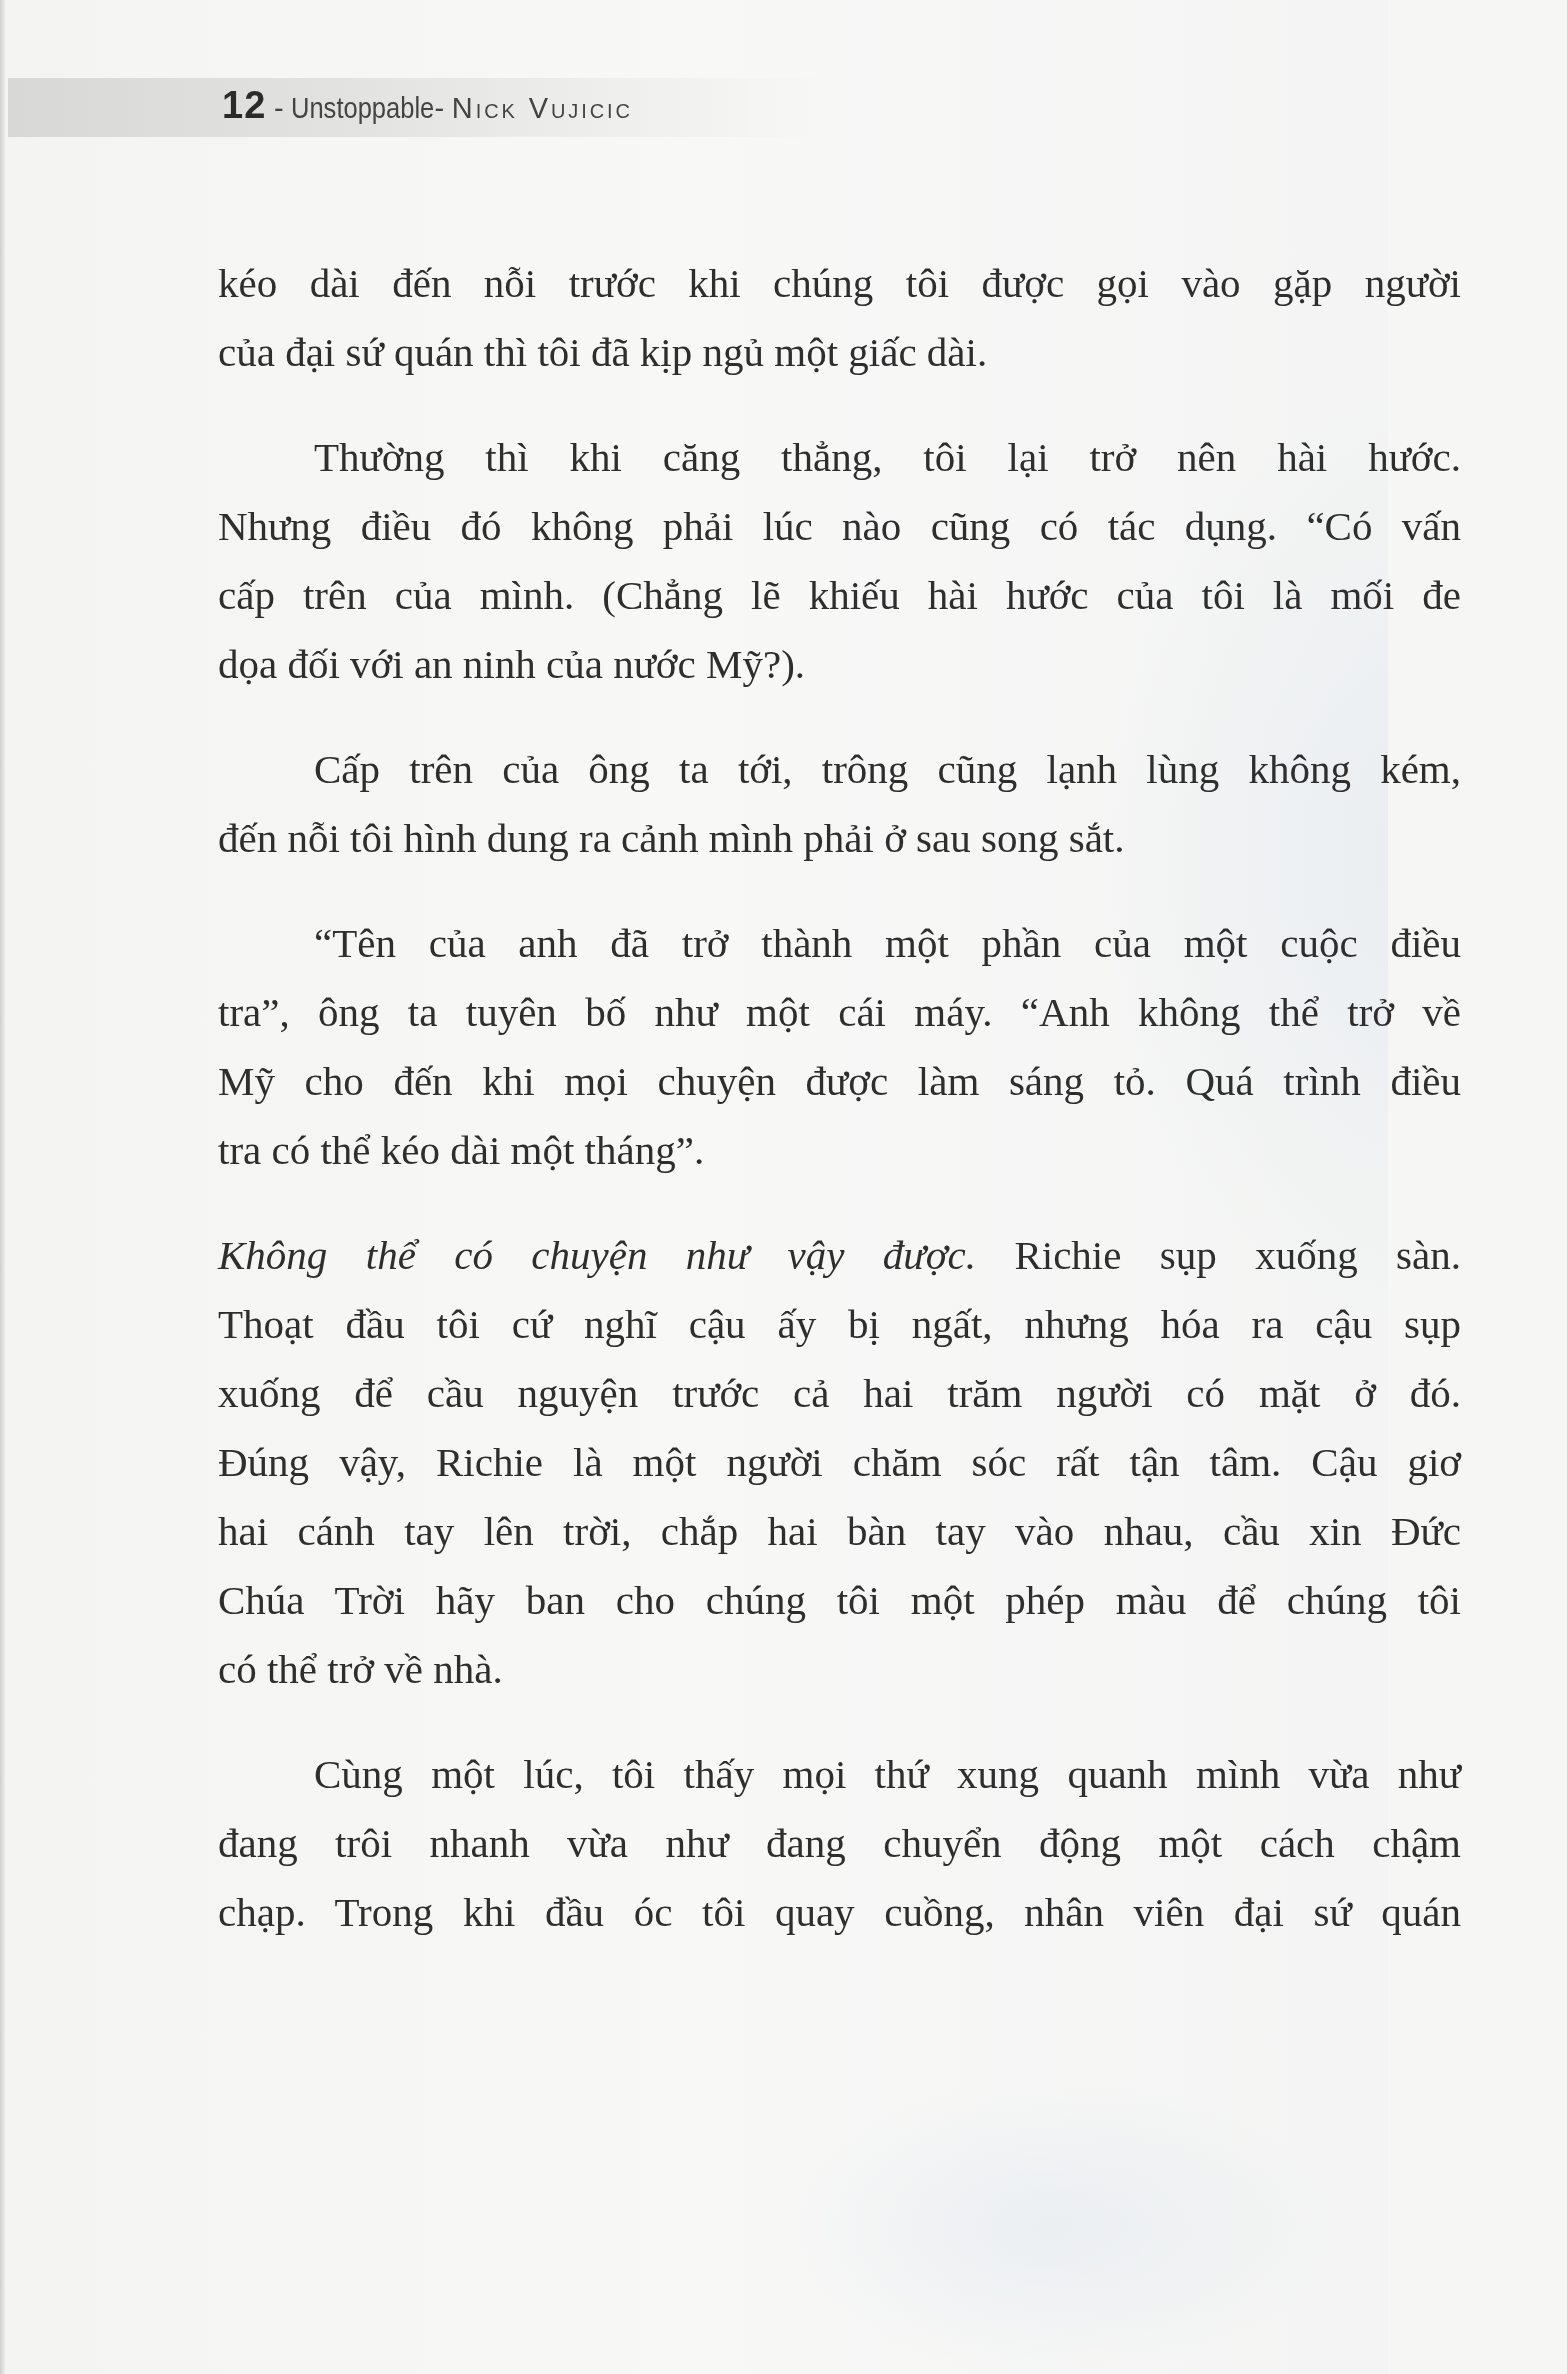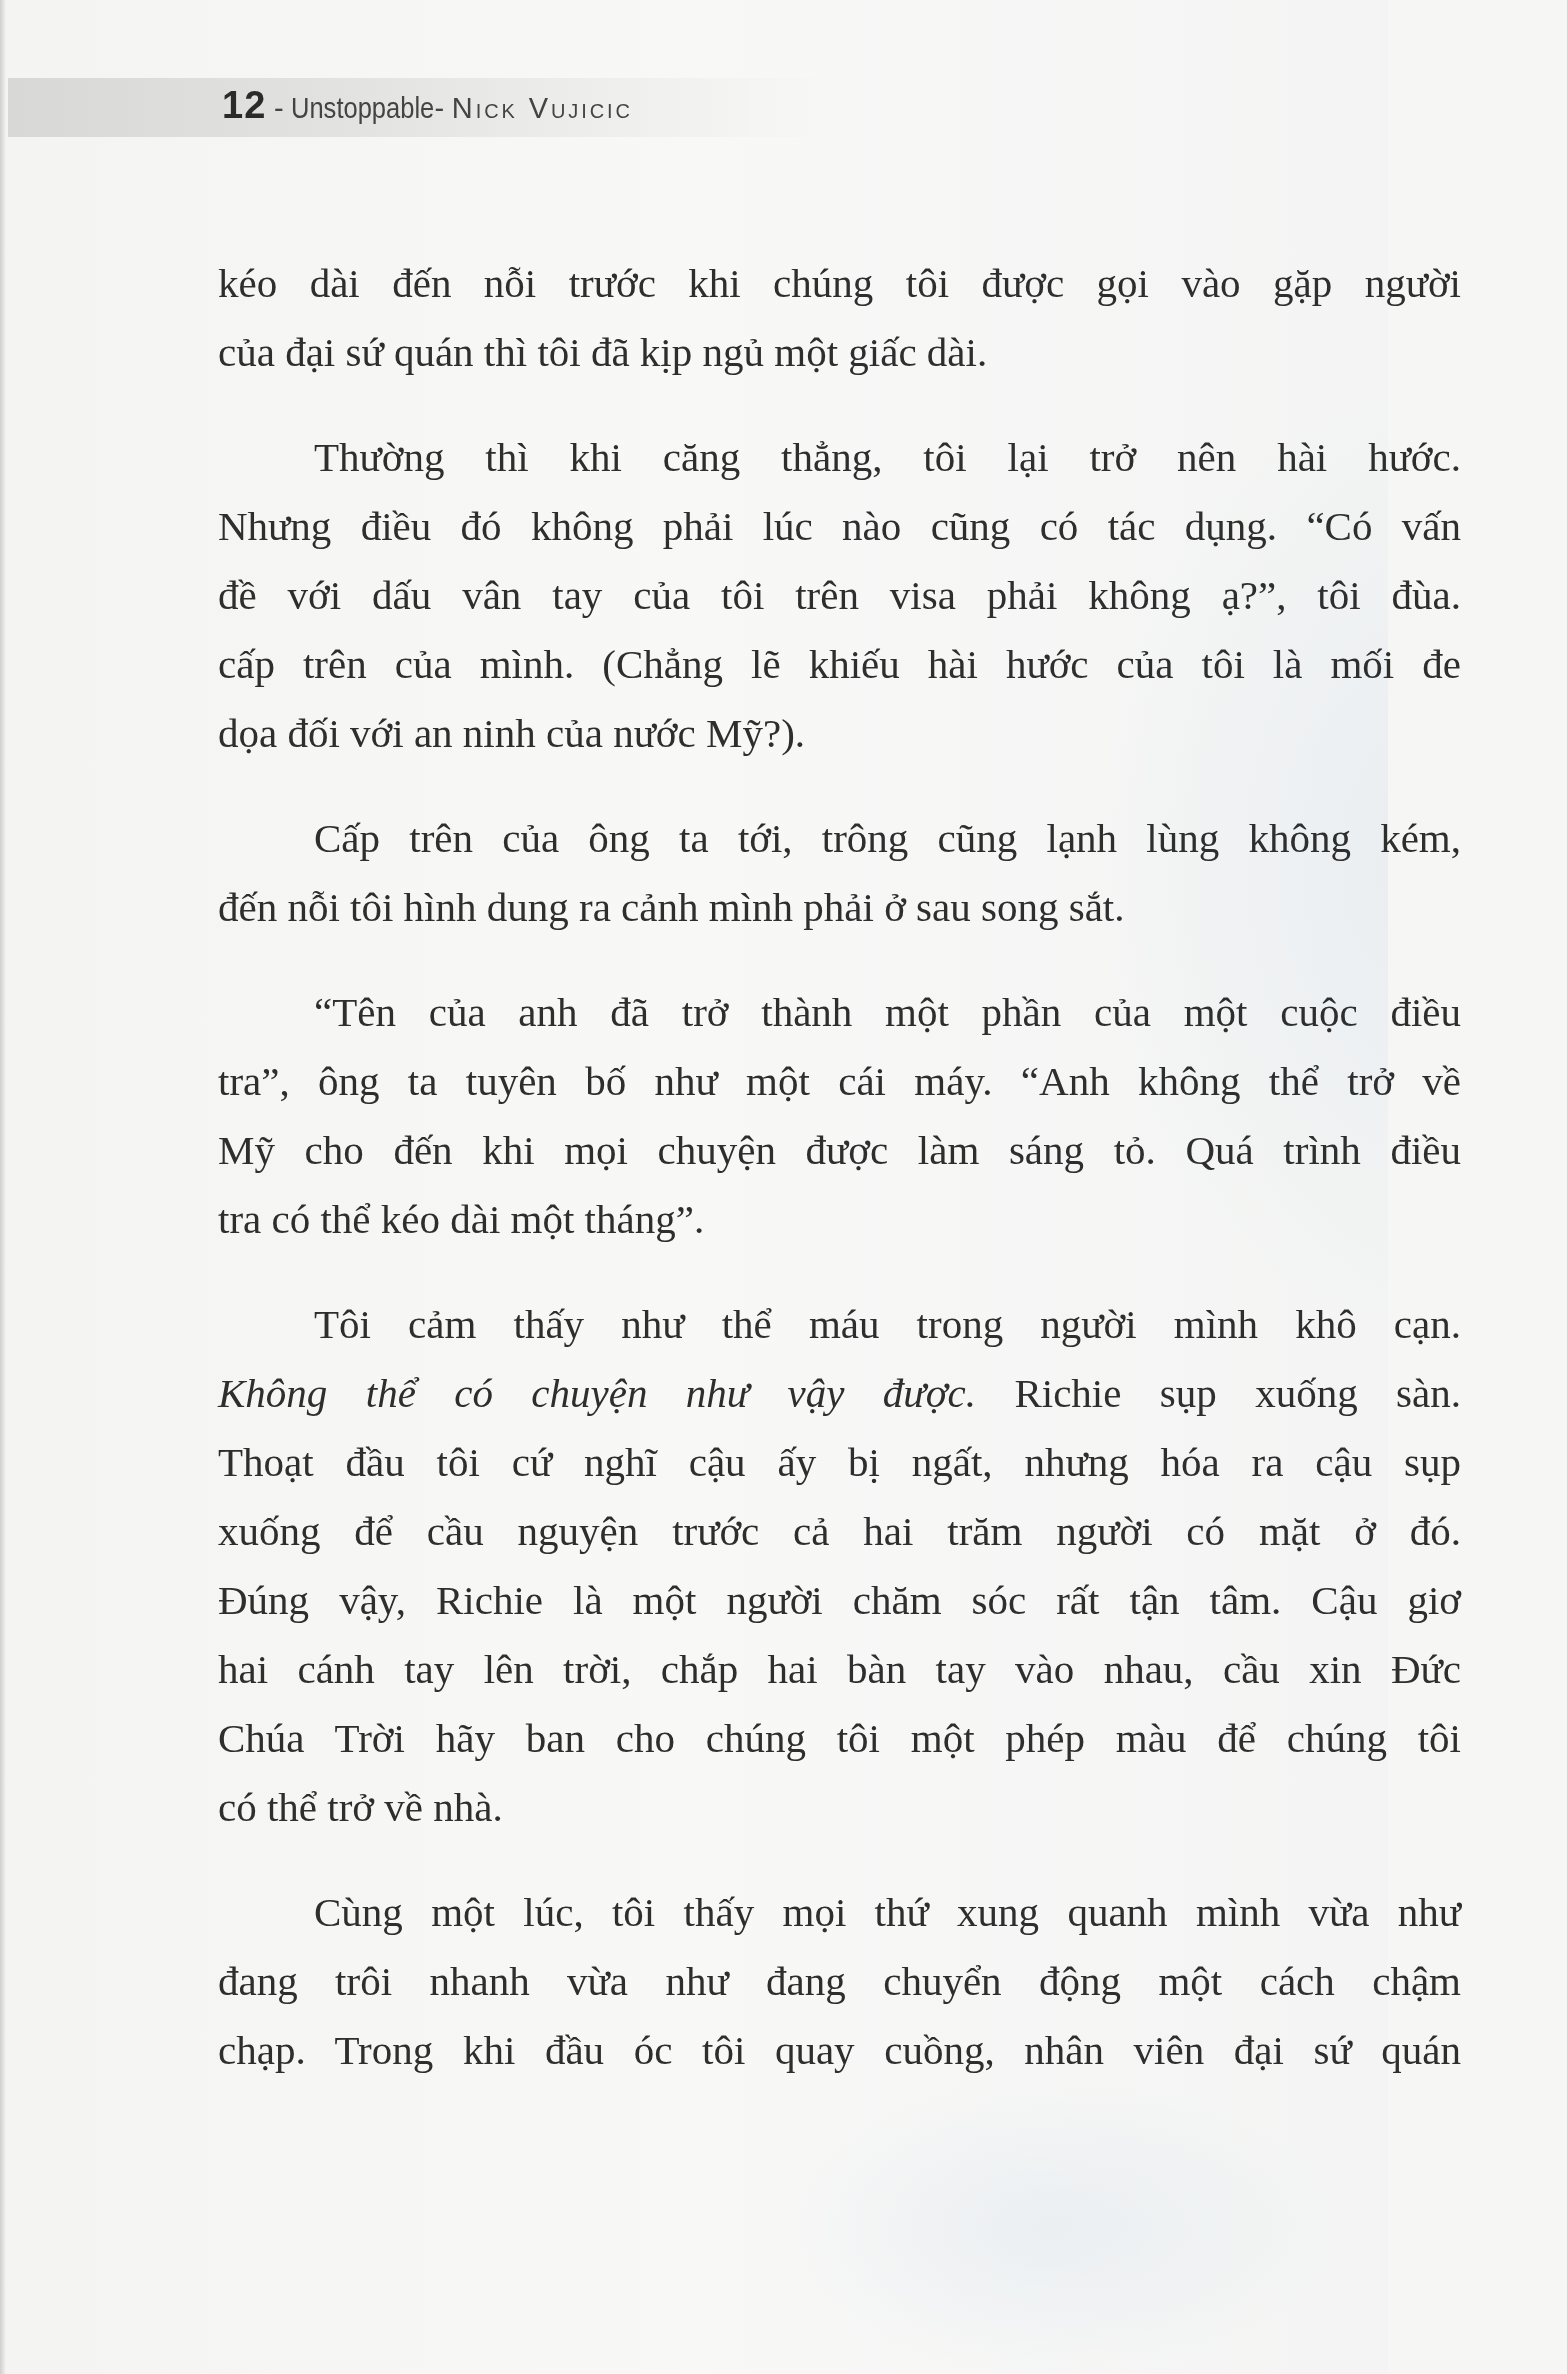--- a/index.html
+++ b/index.html
@@ -123,39 +123,37 @@
   <div class="body-text">
 
     <div class="para">
       <span class="line">kéo dài đến nỗi trước khi chúng tôi được gọi vào gặp người</span>
       <span class="line last">của đại sứ quán thì tôi đã kịp ngủ một giấc dài.</span>
     </div>
 
     <div class="para">
       <span class="line first">Thường thì khi căng thẳng, tôi lại trở nên hài hước.</span>
       <span class="line">Nhưng điều đó không phải lúc nào cũng có tác dụng. “Có vấn</span>
-      <span class="line">đề với dấu vân tay của tôi trên visa phải không ạ?”, tôi đùa.</span>
       <span class="line">cấp trên của mình. (Chẳng lẽ khiếu hài hước của tôi là mối đe</span>
       <span class="line last">dọa đối với an ninh của nước Mỹ?).</span>
     </div>
 
     <div class="para">
       <span class="line first">Cấp trên của ông ta tới, trông cũng lạnh lùng không kém,</span>
       <span class="line last">đến nỗi tôi hình dung ra cảnh mình phải ở sau song sắt.</span>
     </div>
 
     <div class="para">
       <span class="line first">“Tên của anh đã trở thành một phần của một cuộc điều</span>
       <span class="line">tra”, ông ta tuyên bố như một cái máy. “Anh không thể trở về</span>
       <span class="line">Mỹ cho đến khi mọi chuyện được làm sáng tỏ. Quá trình điều</span>
       <span class="line last">tra có thể kéo dài một tháng”.</span>
     </div>
 
     <div class="para">
-      <span class="line first">Tôi cảm thấy như thể máu trong người mình khô cạn.</span>
       <span class="line"><em>Không thể có chuyện như vậy được.</em> <span>Richie sụp xuống sàn.</span></span>
       <span class="line">Thoạt đầu tôi cứ nghĩ cậu ấy bị ngất, nhưng hóa ra cậu sụp</span>
       <span class="line">xuống để cầu nguyện trước cả hai trăm người có mặt ở đó.</span>
       <span class="line">Đúng vậy, Richie là một người chăm sóc rất tận tâm. Cậu giơ</span>
       <span class="line">hai cánh tay lên trời, chắp hai bàn tay vào nhau, cầu xin Đức</span>
       <span class="line">Chúa Trời hãy ban cho chúng tôi một phép màu để chúng tôi</span>
       <span class="line last">có thể trở về nhà.</span>
     </div>
 
     <div class="para">

